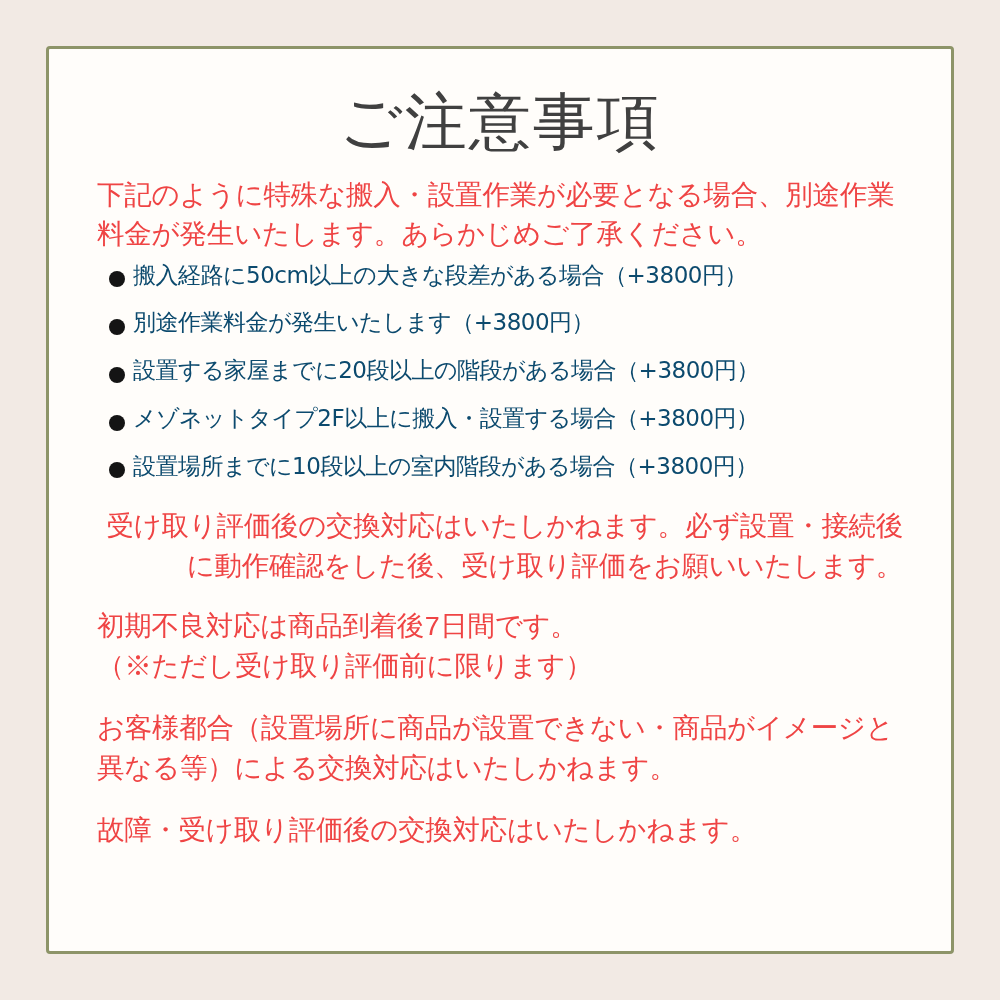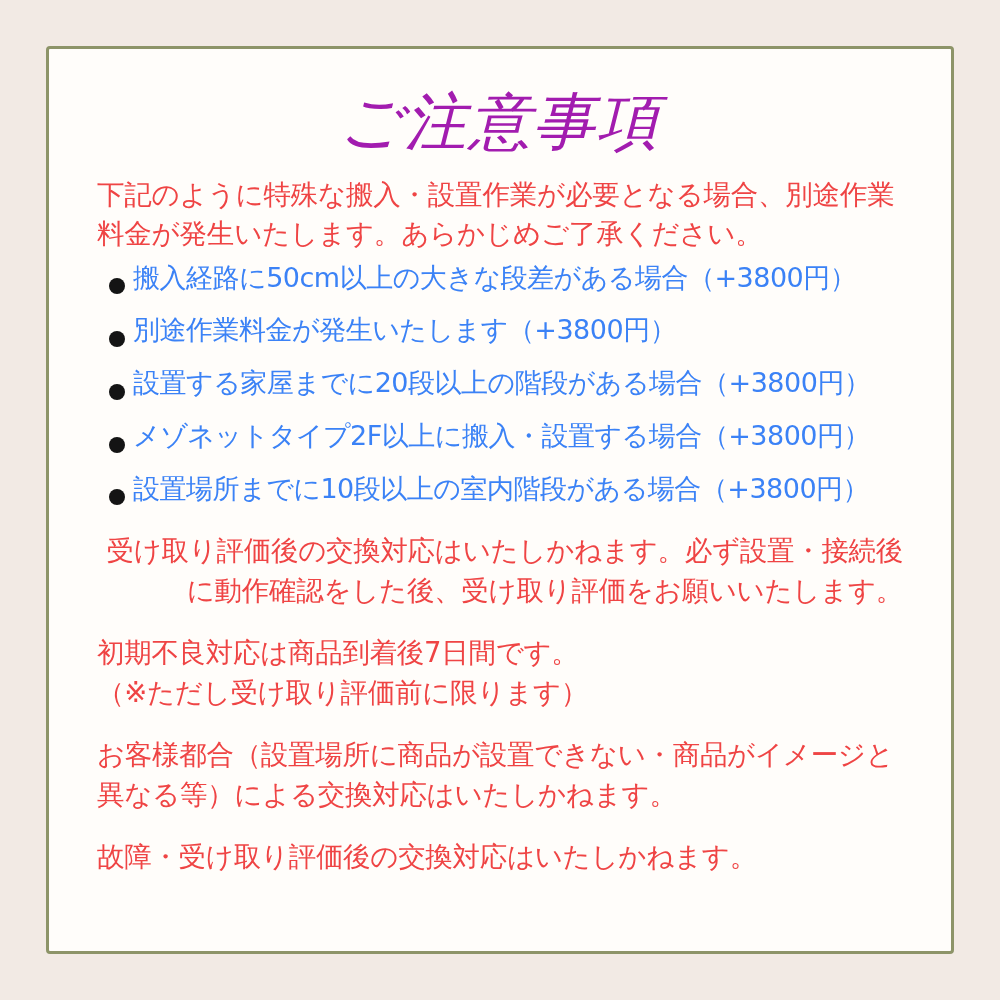--- a/index.html
+++ b/index.html
@@ -41,51 +41,50 @@
     right: 0;
     bottom: 0;
     padding: 26px 44px 0 44px;
     box-sizing: border-box;
   }
   .title {
     text-align: center;
     font-size: 62px;
     line-height: 1.25;
     letter-spacing: 2px;
-    color: #a21caf;
+    color: #404040;
     font-weight: 500;
     margin: 8px 0 14px 0;
     font-family: "DejaVu Sans", sans-serif;
-    font-style: italic;
   }
   .body-text {
     color: #ef4444;
     font-size: 27.5px;
     line-height: 1.42;
     letter-spacing: -0.2px;
     font-family: "DejaVu Sans", sans-serif;
     font-weight: 400;
   }
   .intro {
     margin: 0 0 4px 0;
     padding: 0 4px;
   }
   .bullets {
     list-style: none;
     margin: 8px 0 0 0;
     padding: 0 0 0 16px;
   }
   .bullets li {
     display: flex;
-    align-items: flex-end;
+    align-items: center;
     margin: 0 0 19px 0;
-    font-size: 27px;
+    font-size: 23px;
     line-height: 1.25;
     letter-spacing: -0.5px;
-    color: #3b82f6;
+    color: #0c4a6e;
     font-family: "DejaVu Sans", sans-serif;
   }
   .bullet-dot {
     flex: 0 0 auto;
     width: 16px;
     height: 16px;
     border-radius: 50%;
     background: #141414;
     margin: 9px 8px 0 0;
   }
@@ -94,20 +93,21 @@
   }
   .para {
     margin: 0 0 0 0;
     padding: 0 4px;
     font-size: 27.5px;
     line-height: 1.45;
     letter-spacing: -0.3px;
   }
   .para + .para {
     margin-top: 22px;
+    font-family: Liberation Mono, monospace;
   }
   .para.first-note {
     margin-top: 26px;
     text-align: right;
   }
 </style>
 </head>
 <body>
 
 <div class="page">

